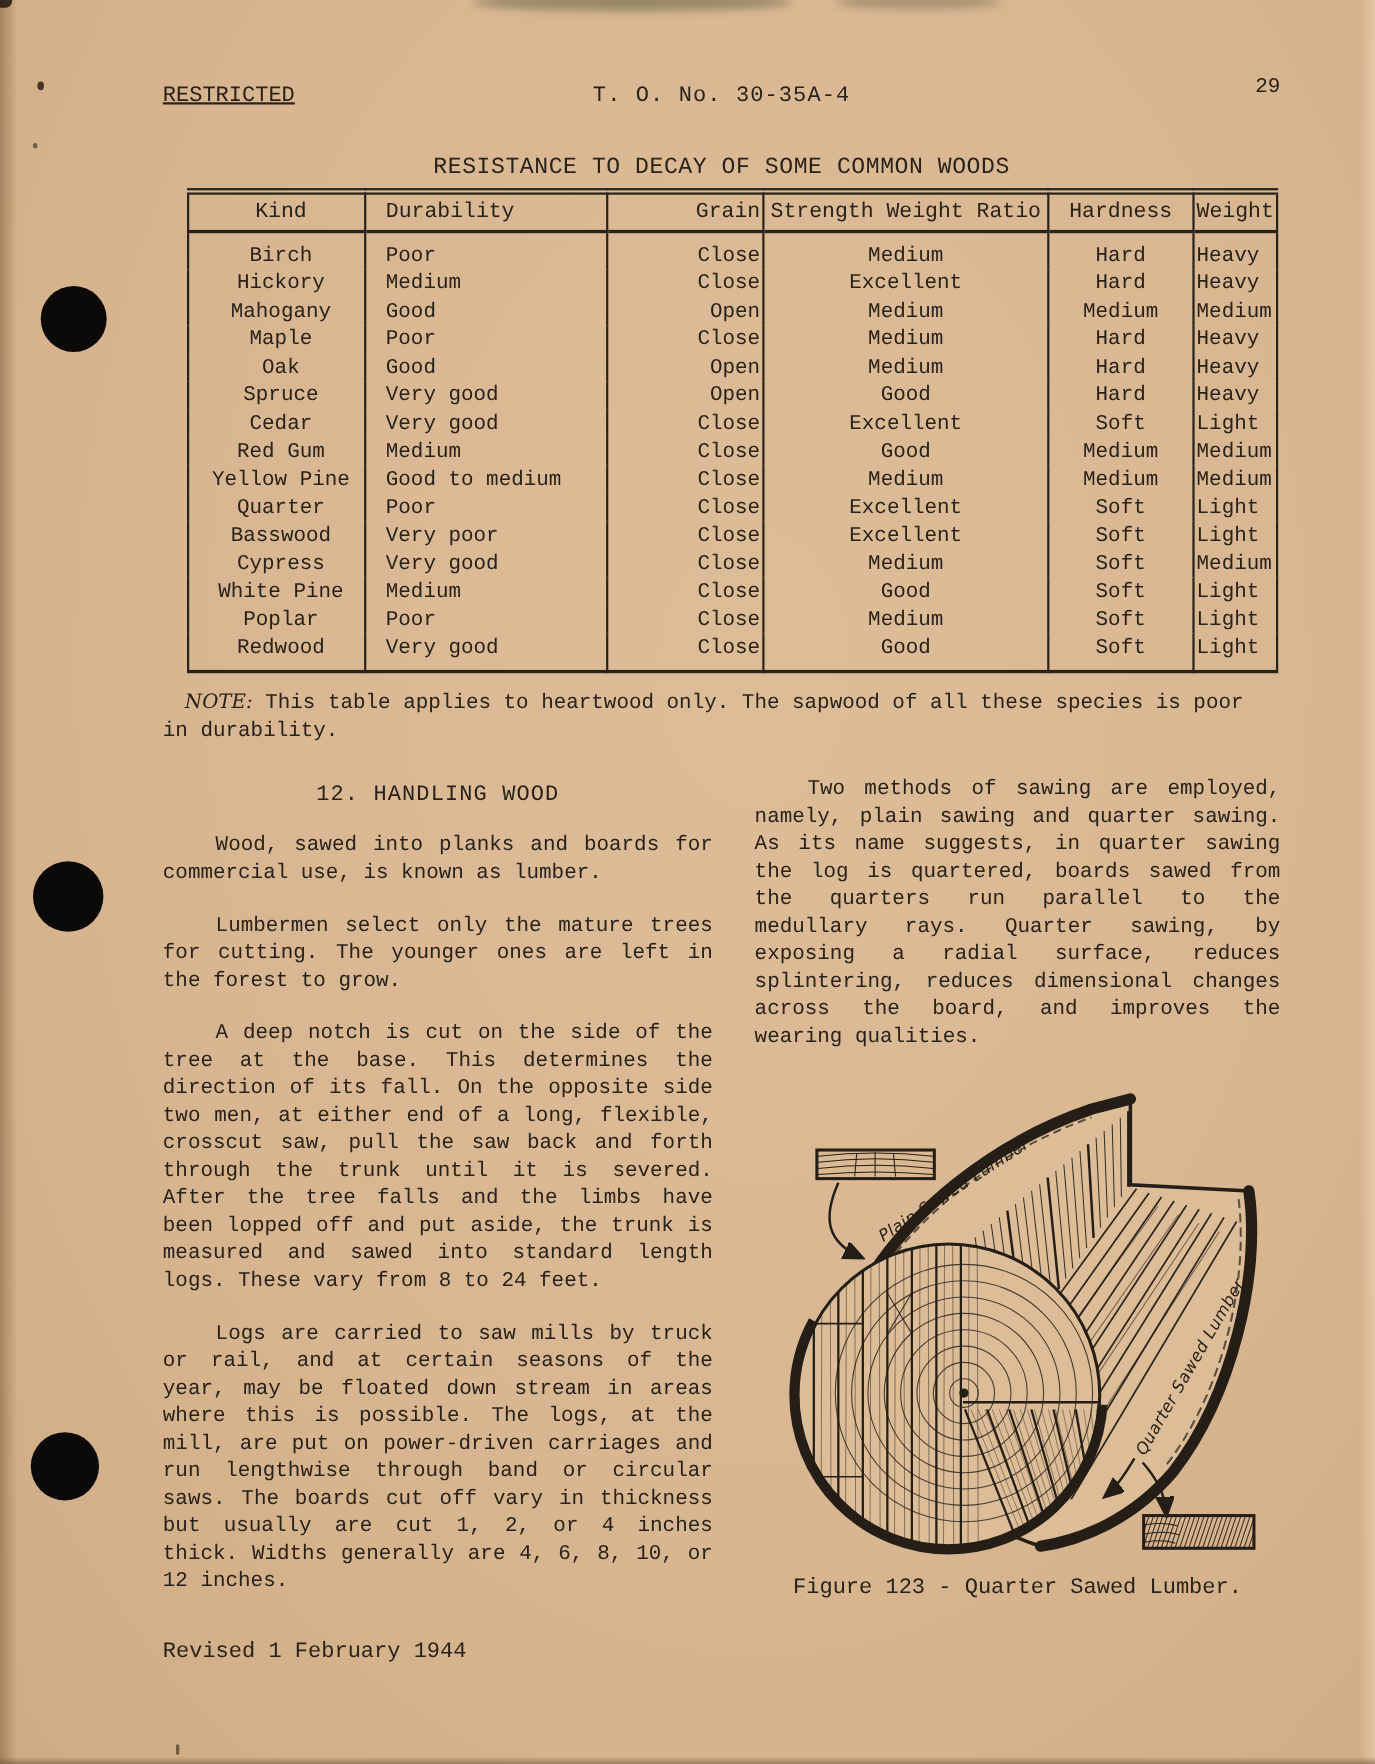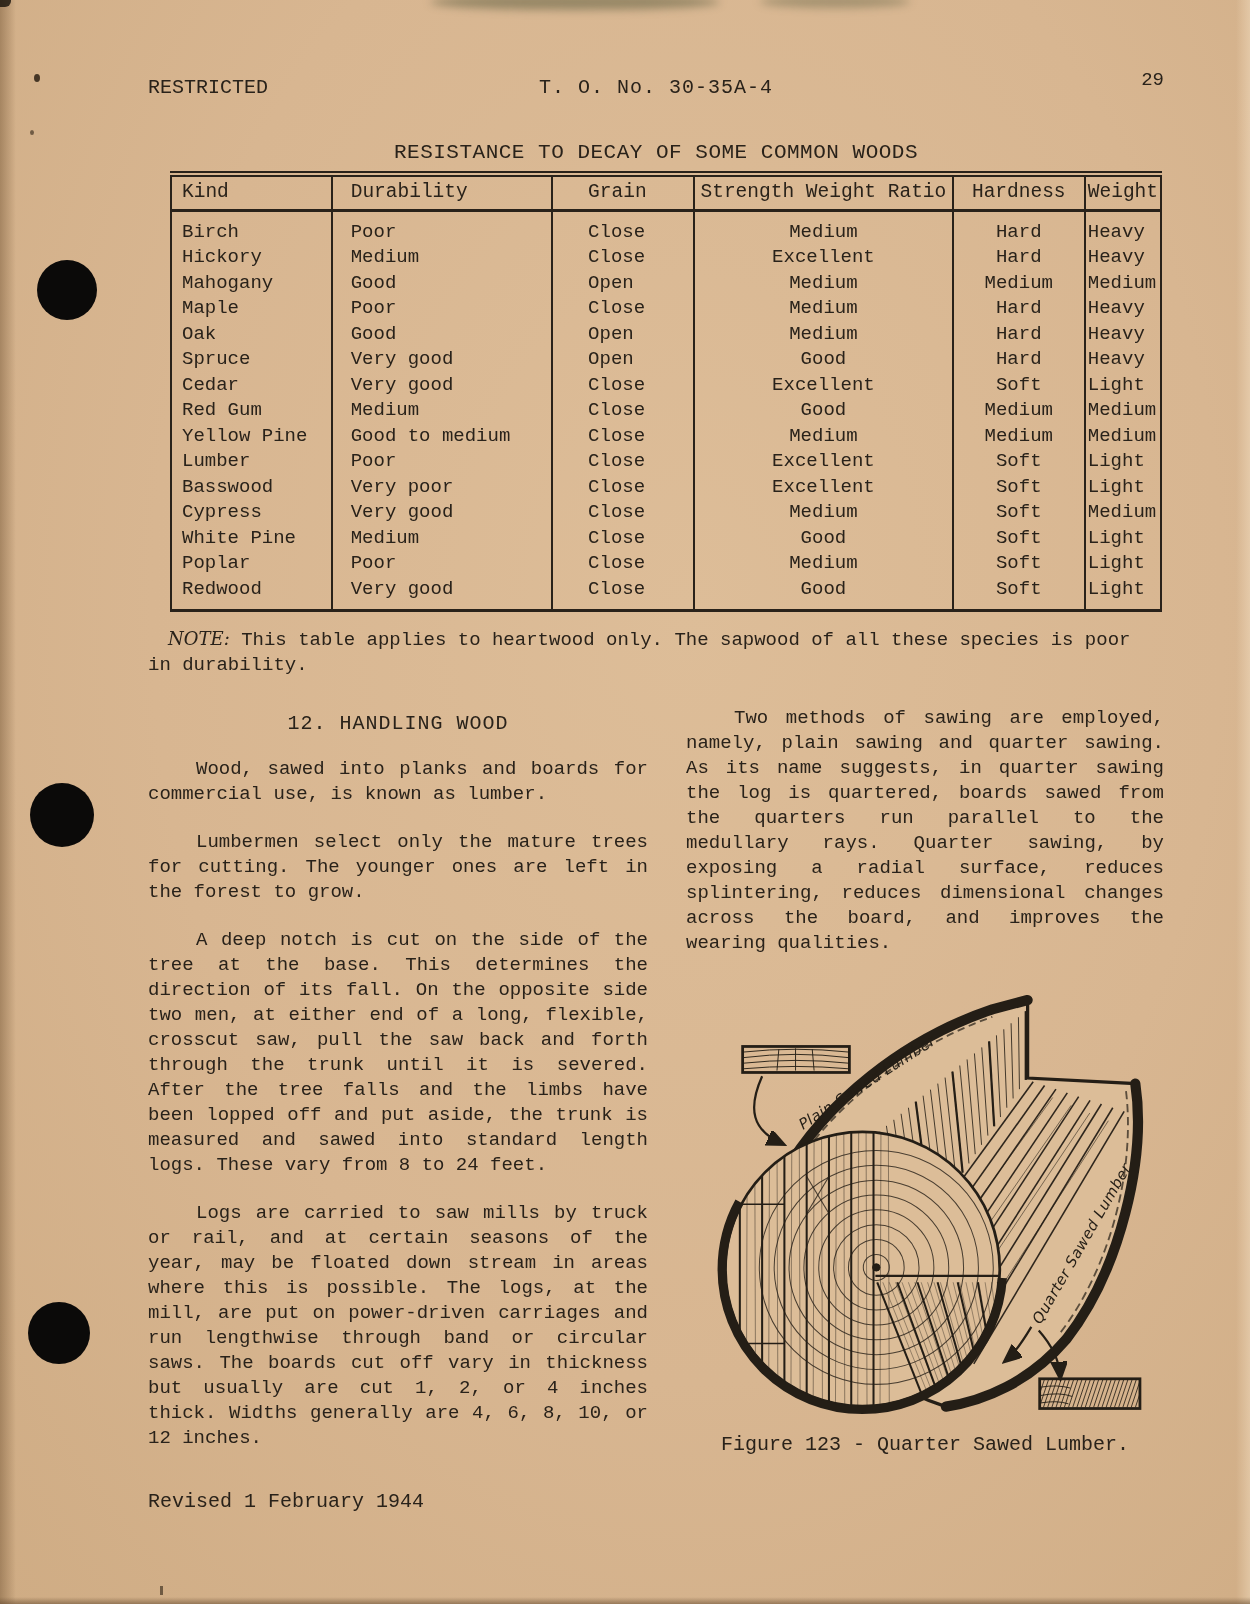--- a/index.html
+++ b/index.html
@@ -22,35 +22,35 @@
   .corner-mark{position:absolute;left:0;top:0;width:11px;height:7px;background:rgba(20,16,10,.8);
     border-bottom-right-radius:6px;}
   .speck{position:absolute;background:rgba(45,33,20,.85);border-radius:50%;}
   .hole{position:absolute;background:#0b0a09;border-radius:50%;}
   .hole.h1{left:37px;top:260px;width:60px;height:60px;}
   .hole.h2{left:30px;top:783px;width:64px;height:64px;}
   .hole.h3{left:28px;top:1302px;width:62px;height:62px;}
 
   .content{position:absolute;left:148px;top:76px;width:1016px;}
   .doc-header{display:flex;align-items:baseline;font-size:20px;}
-  .doc-header .cls{width:300px;}
+  .doc-header .cls{width:300px;text-decoration:underline;}
   .doc-header .num{flex:1;text-align:center;letter-spacing:1px;}
   .doc-header .pg{width:300px;text-align:right;font-size:19px;transform:translateY(-8px);}
 
   .tbl-title{margin-top:42px;text-align:center;font-size:21px;letter-spacing:.5px;}
 
   table.wood{border-collapse:collapse;margin-left:22px;margin-top:7px;width:992px;
     border-top:6px double #29221a;border-bottom:3px solid #29221a;font-size:19px;}
   table.wood th{border-bottom:3px solid #29221a;font-weight:normal;font-size:19.5px;
     padding:4px 2px 6px;}
   table.wood th,table.wood td{border-left:2px solid #29221a;border-right:2px solid #29221a;}
   table.wood td{height:25.5px;padding:0 2px;white-space:nowrap;}
-  table.wood .c0{width:152px;text-align:left;padding-left:10px;}
+  table.wood .c0{width:152px;text-align:center;padding-left:10px;}
   table.wood .c1{width:208px;text-align:left;padding-left:18px;}
-  table.wood .c2{width:114px;text-align:left;padding-left:35px;}
+  table.wood .c2{width:114px;text-align:right;padding-left:35px;}
   table.wood .c3{width:290px;text-align:center;}
   table.wood .c4{width:134px;text-align:center;}
   table.wood .c5{text-align:left;}
   table.wood tbody tr:first-child td{padding-top:7px;}
   table.wood tbody tr:last-child td{padding-bottom:7px;}
 
   .note{margin:14px 0 0 0;font-size:19px;line-height:25px;text-indent:20px;width:1000px;}
   .note em{font-family:"DejaVu Serif","Liberation Serif",serif;font-style:italic;font-size:18px;}
 
   .cols{display:flex;gap:38px;margin-top:28px;}
@@ -176,21 +176,21 @@
           </tr>
           <tr>
             <td class="c0">Yellow Pine</td>
             <td class="c1">Good to medium</td>
             <td class="c2">Close</td>
             <td class="c3">Medium</td>
             <td class="c4">Medium</td>
             <td class="c5">Medium</td>
           </tr>
           <tr>
-            <td class="c0">Lumber</td>
+            <td class="c0">Quarter</td>
             <td class="c1">Poor</td>
             <td class="c2">Close</td>
             <td class="c3">Excellent</td>
             <td class="c4">Soft</td>
             <td class="c5">Light</td>
           </tr>
           <tr>
             <td class="c0">Basswood</td>
             <td class="c1">Very poor</td>
             <td class="c2">Close</td>

